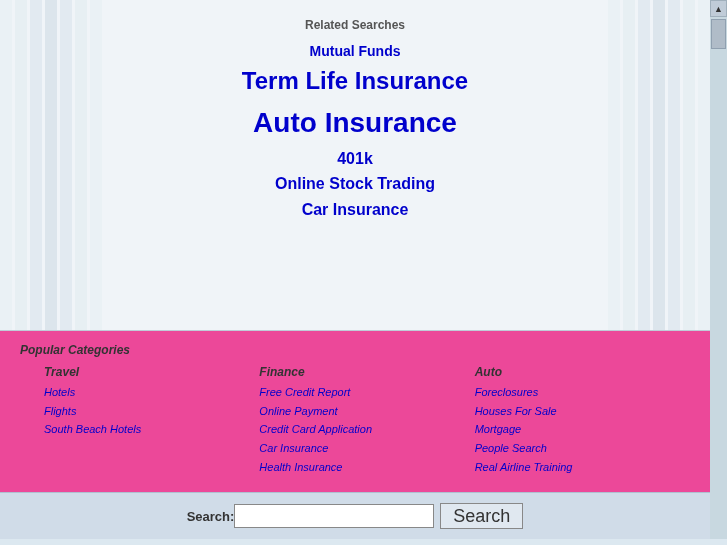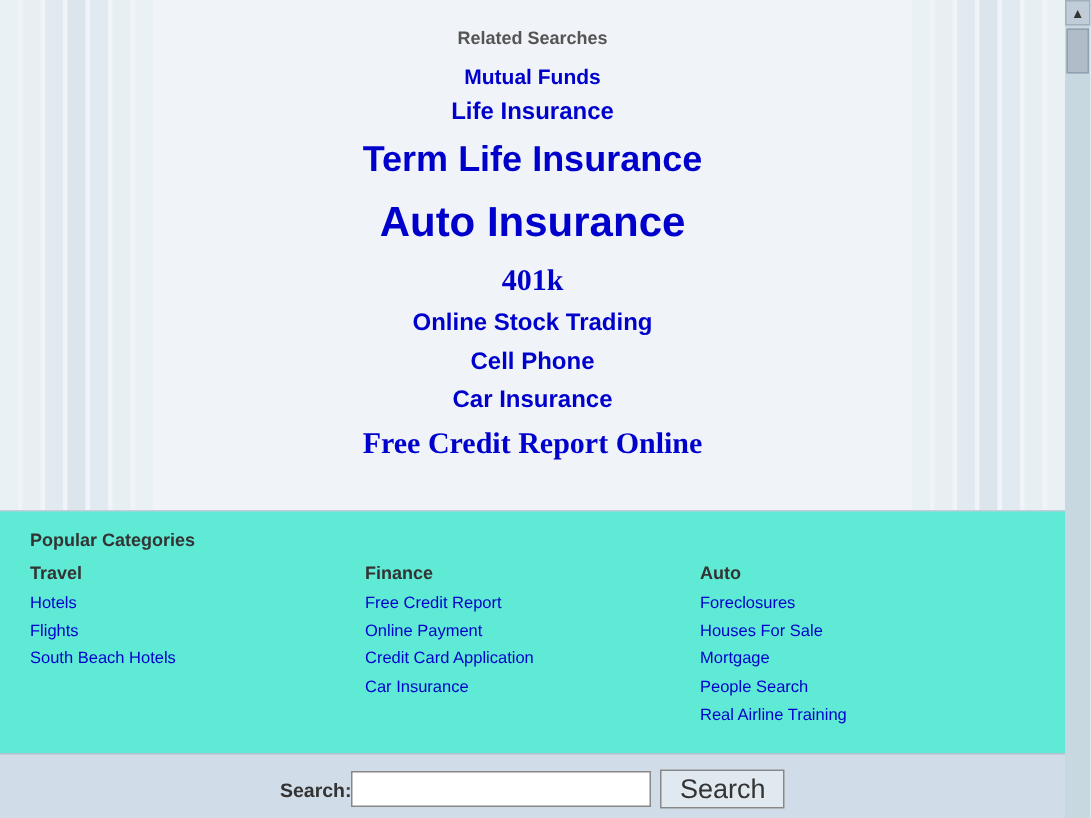--- a/index.html
+++ b/index.html
@@ -80,40 +80,42 @@
     .search-link {
       display: block;
       color: #0000cc;
       text-decoration: none;
       font-weight: bold;
       line-height: 1.6;
     }
 
     .search-link.size-sm { font-size: 14px; }
     .search-link.size-md { font-size: 16px; }
-    .search-link.size-lg { font-size: 20px; font-family: Liberation Serif, serif; }
+    .search-link.size-lg { font-size: 16px; }
     .search-link.size-xl { font-size: 24px; }
     .search-link.size-xxl { font-size: 28px; }
 
     
     .categories-section {
-      background: #5eead4;
+      background: #ec4899;
       padding: 12px 20px 16px 20px;
       border-top: 1px solid #c0ccd8;
+      font-style: italic;
     }
 
     .popular-title {
       font-size: 12px;
       font-weight: bold;
       color: #333;
       margin-bottom: 8px;
     }
 
     .categories-grid {
       display: flex;
+      margin-left: 24px;
     }
 
     .category-col {
       flex: 1;
     }
 
     .category-heading {
       font-size: 12px;
       font-weight: bold;
       color: #333;
@@ -220,48 +222,46 @@
           <div class="stripe stripe-2"></div>
           <div class="stripe stripe-3"></div>
           <div class="stripe stripe-4"></div>
         </div>
       </div>
 
       <div class="related-searches-content">
         <div class="related-title">Related Searches</div>
 
         <a class="search-link size-sm" href="#">Mutual Funds</a>
-        <a class="search-link size-md" href="#">Life Insurance</a>
         <a class="search-link size-xl" href="#">Term Life Insurance</a>
         <a class="search-link size-xxl" href="#">Auto Insurance</a>
         <a class="search-link size-lg" href="#">401k</a>
         <a class="search-link size-md" href="#">Online Stock Trading</a>
-        <a class="search-link size-md" href="#">Cell Phone</a>
         <a class="search-link size-md" href="#">Car Insurance</a>
-        <a class="search-link size-lg" href="#">Free Credit Report Online</a>
       </div>
     </div>
 
     <div class="categories-section">
       <div class="popular-title">Popular Categories</div>
       <div class="categories-grid">
 
         <div class="category-col">
           <div class="category-heading">Travel</div>
           <a class="category-link" href="#">Hotels</a>
           <a class="category-link" href="#">Flights</a>
           <a class="category-link" href="#">South Beach Hotels</a>
         </div>
 
         <div class="category-col">
           <div class="category-heading">Finance</div>
           <a class="category-link" href="#">Free Credit Report</a>
           <a class="category-link" href="#">Online Payment</a>
           <a class="category-link" href="#">Credit Card Application</a>
           <a class="category-link" href="#">Car Insurance</a>
+          <a class="category-link" href="#">Health Insurance</a>
         </div>
 
         <div class="category-col">
           <div class="category-heading">Auto</div>
           <a class="category-link" href="#">Foreclosures</a>
           <a class="category-link" href="#">Houses For Sale</a>
           <a class="category-link" href="#">Mortgage</a>
           <a class="category-link" href="#">People Search</a>
           <a class="category-link" href="#">Real Airline Training</a>
         </div>

